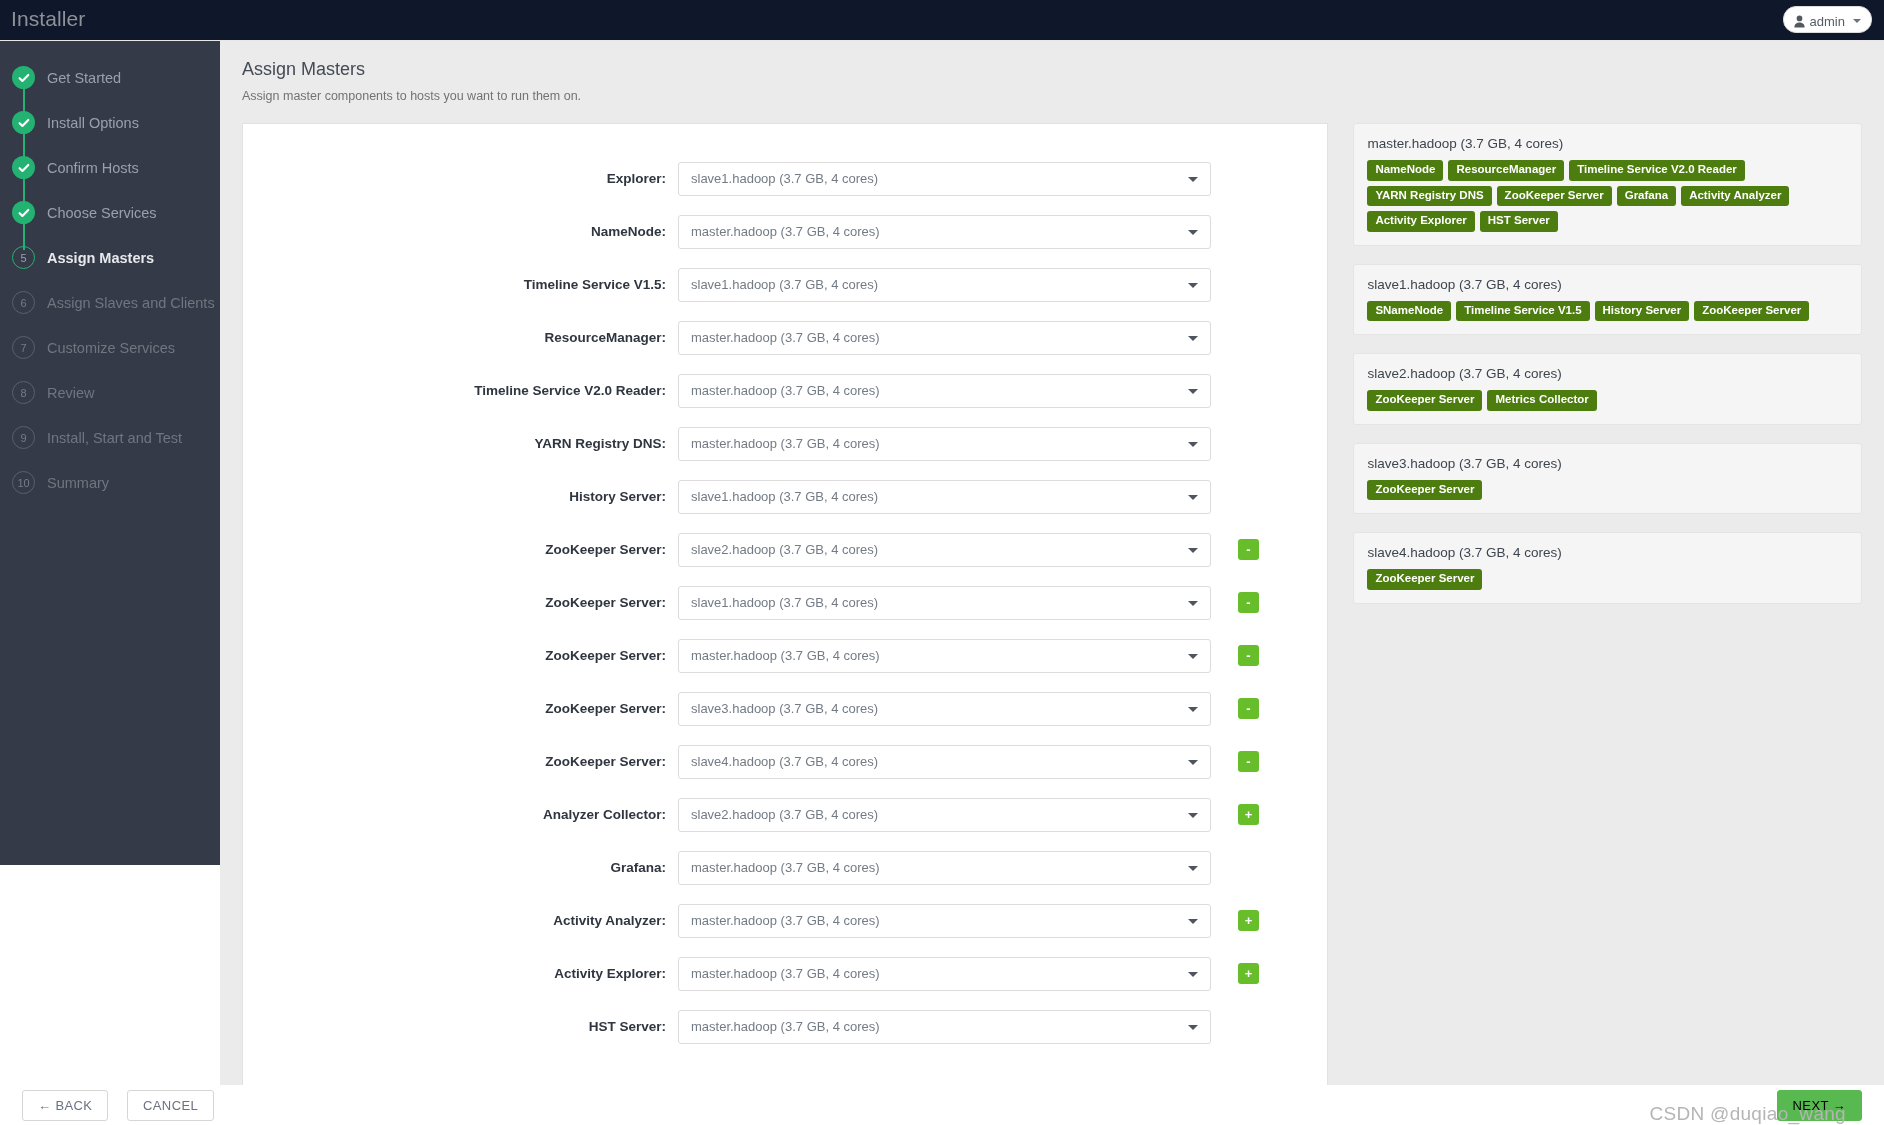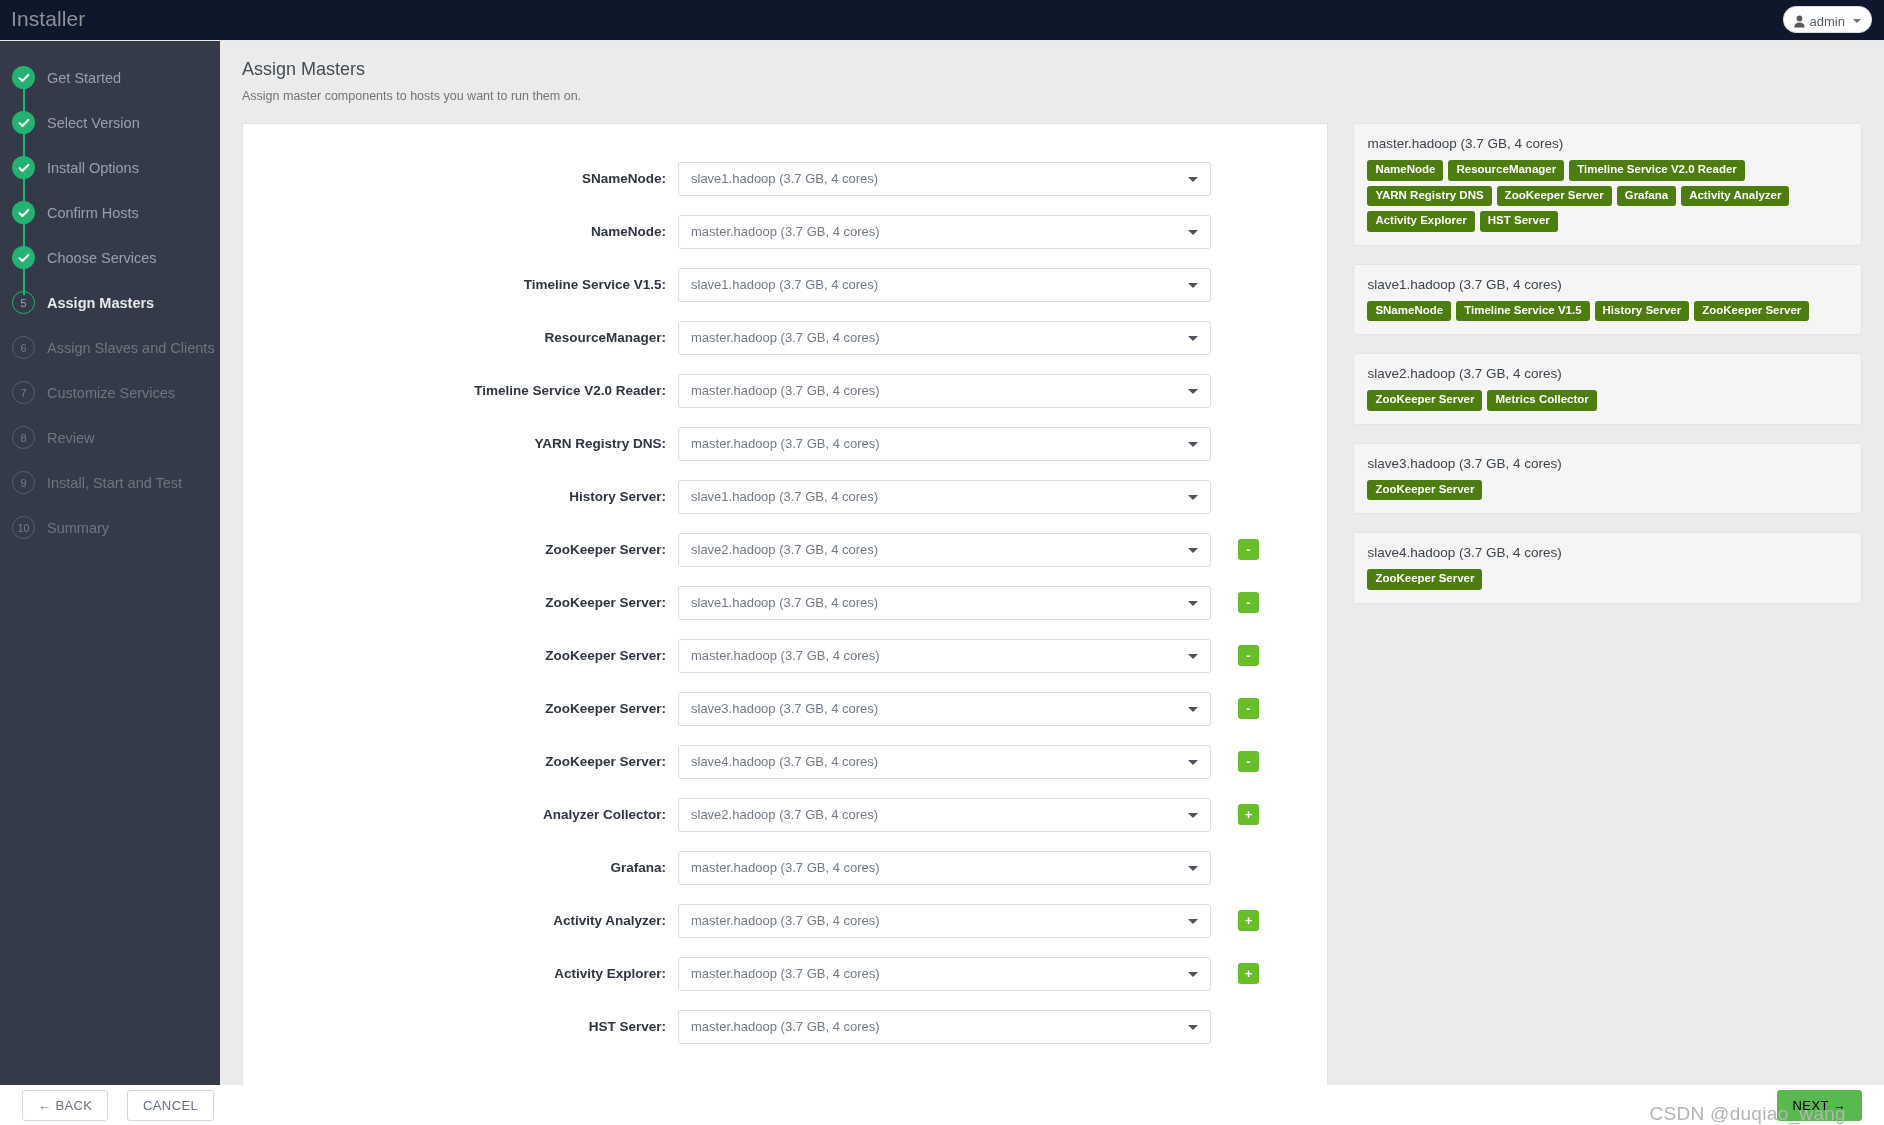--- a/index.html
+++ b/index.html
@@ -37,21 +37,21 @@
   .admin-btn .caret {
     display:inline-block; width:0;height:0;
     border-left:4px solid transparent;border-right:4px solid transparent;
     border-top:4px solid #6b7280; margin-left:3px;
   }
   .user-icon { width: 11px; height: 13px; display:block; }
 
   
   .sidebar {
     position: absolute; left: 0; top: 41px;
-    width: 220px; height: 1044px;
+    width: 220px; height: 824px;
     background: #343a48;
   }
   .steps { position: relative; padding-top: 14px; }
   .step {
     position: relative;
     height: 45px;
     display: flex; align-items: center;
     padding-left: 12px;
     cursor: pointer;
   }
@@ -225,47 +225,38 @@
         </div>
         <div class="step-label">Get Started</div>
       </div>
       <div class="step done">
         <div class="connector"></div>
         <div class="bubble done">
           <svg class="check" viewBox="0 0 12 12">
             <path d="M1.6 6.2 L4.4 9 L10.3 2.9" stroke="#ffffff" stroke-width="2.1" fill="none" stroke-linecap="round" stroke-linejoin="round"></path>
           </svg>
         </div>
-        <div class="step-label">Select Version</div>
+        <div class="step-label">Install Options</div>
       </div>
       <div class="step done">
         <div class="connector"></div>
         <div class="bubble done">
           <svg class="check" viewBox="0 0 12 12">
             <path d="M1.6 6.2 L4.4 9 L10.3 2.9" stroke="#ffffff" stroke-width="2.1" fill="none" stroke-linecap="round" stroke-linejoin="round"></path>
           </svg>
         </div>
-        <div class="step-label">Install Options</div>
+        <div class="step-label">Confirm Hosts</div>
       </div>
       <div class="step done">
         <div class="connector"></div>
         <div class="bubble done">
           <svg class="check" viewBox="0 0 12 12">
             <path d="M1.6 6.2 L4.4 9 L10.3 2.9" stroke="#ffffff" stroke-width="2.1" fill="none" stroke-linecap="round" stroke-linejoin="round"></path>
           </svg>
         </div>
-        <div class="step-label">Confirm Hosts</div>
-      </div>
-      <div class="step done">
-        <div class="connector"></div>
-        <div class="bubble done">
-          <svg class="check" viewBox="0 0 12 12">
-            <path d="M1.6 6.2 L4.4 9 L10.3 2.9" stroke="#ffffff" stroke-width="2.1" fill="none" stroke-linecap="round" stroke-linejoin="round"></path>
-          </svg>
-        </div>
         <div class="step-label">Choose Services</div>
       </div>
       <div class="step current">
         <div class="bubble current">5</div>
         <div class="step-label">Assign Masters</div>
       </div>
       <div class="step pending">
         <div class="bubble pending">6</div>
         <div class="step-label">Assign Slaves and Clients</div>
       </div>
@@ -290,21 +281,21 @@
 
 <div class="content">
   <div class="page-head">
     <div class="page-title">Assign Masters</div>
     <div class="page-sub">Assign master components to hosts you want to run them on.</div>
   </div>
 
   <div class="body-row">
     <div class="form-panel" id="form-panel">
         <div class="frow">
-          <div class="flabel">SNameNode:</div>
+          <div class="flabel">Explorer:</div>
           <div class="fselect">
             <span>slave1.hadoop (3.7 GB, 4 cores)</span>
             <span class="scaret"></span>
           </div>
         </div>
         <div class="frow">
           <div class="flabel">NameNode:</div>
           <div class="fselect">
             <span>master.hadoop (3.7 GB, 4 cores)</span>
             <span class="scaret"></span>

